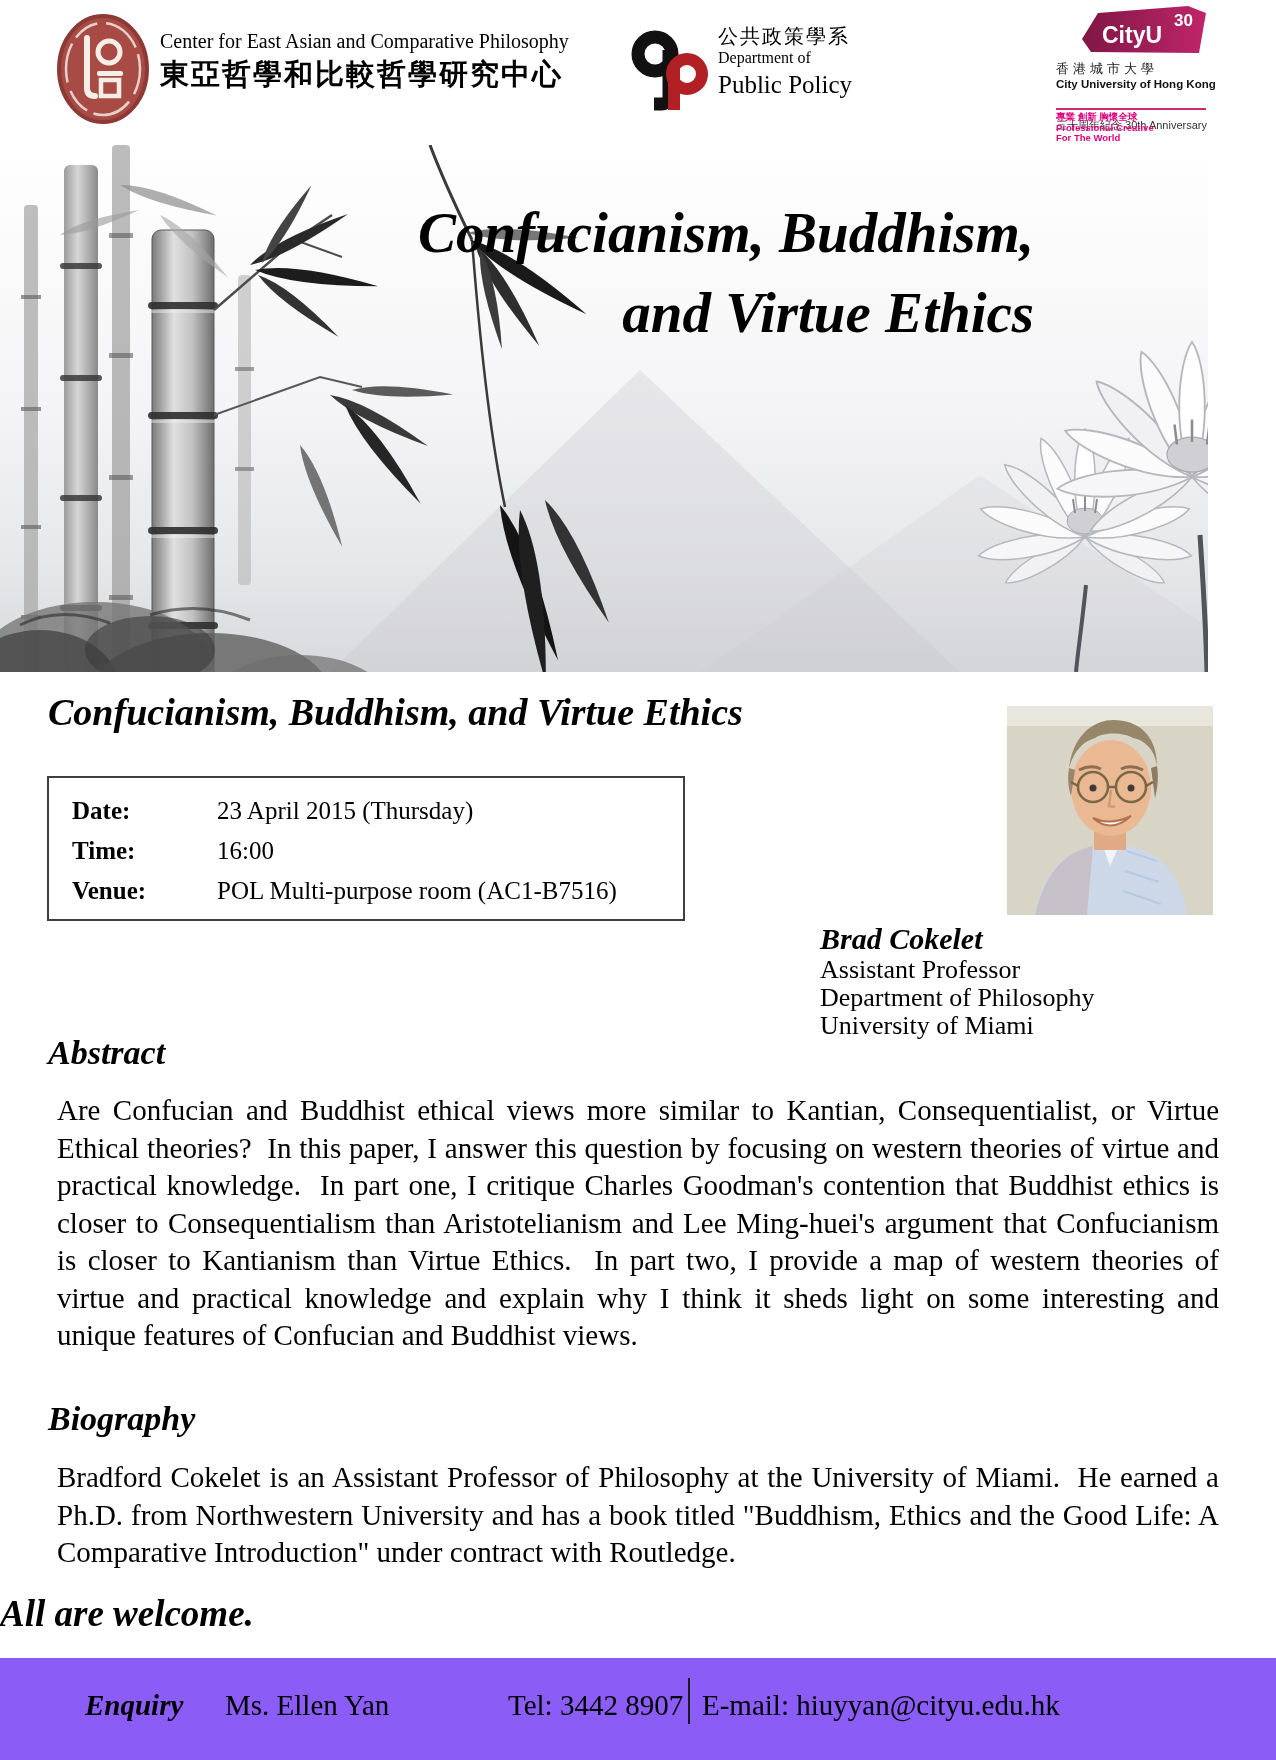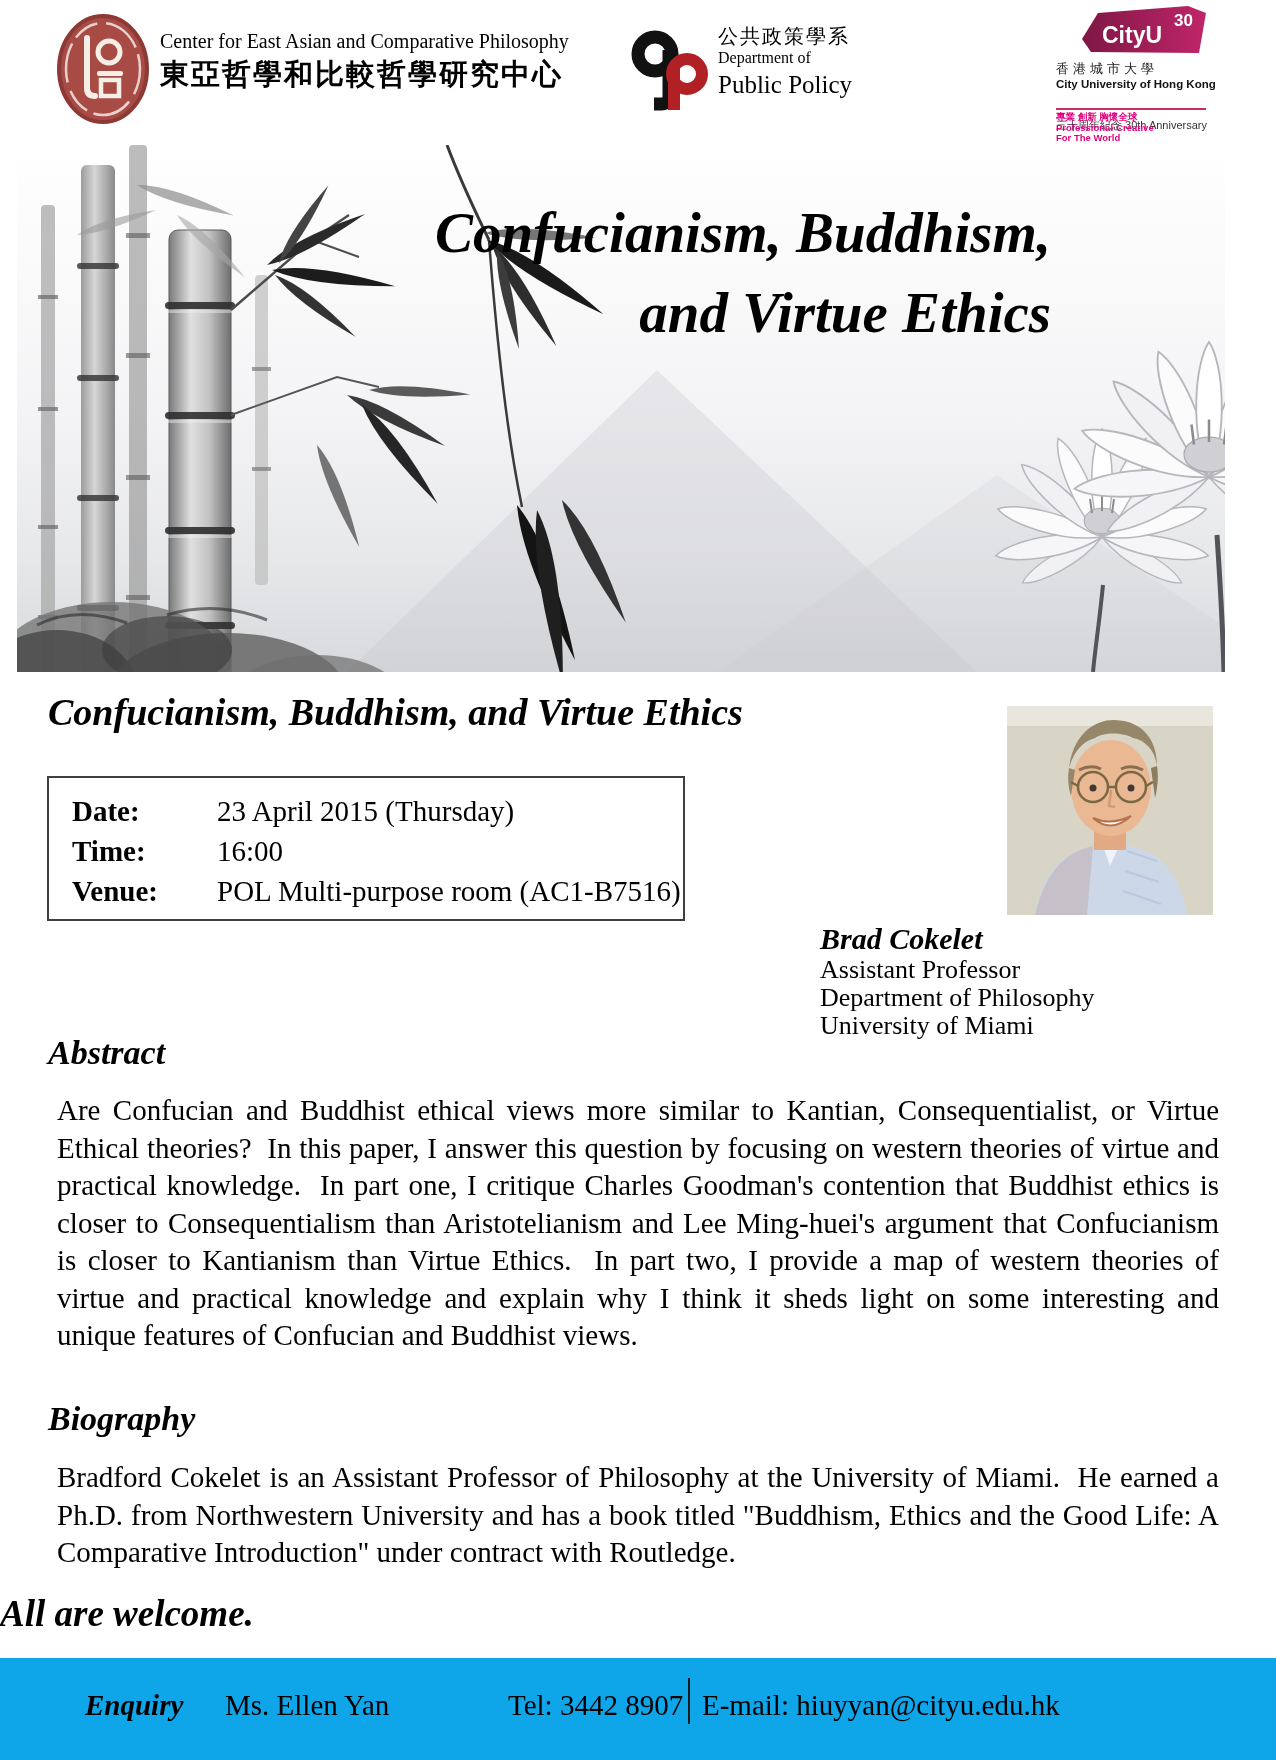--- a/index.html
+++ b/index.html
@@ -27,45 +27,45 @@
             font-family:"Liberation Sans",sans-serif;}
   .cityu-en{position:absolute;left:0;top:74px;font-size:11.5px;font-weight:bold;
             font-family:"Liberation Sans",sans-serif;color:#111;}
   .cityu-anniv{position:absolute;left:0;top:88px;font-size:11px;color:#333;
             font-family:"Liberation Sans",sans-serif;margin-top:26px;}
   .cityu-divider{position:absolute;left:0;top:104px;width:150px;height:2px;background:#cb2c68;}
   .cityu-tag{position:absolute;left:0;top:108px;font-size:9.5px;font-weight:bold;color:#e0007d;
             font-family:"Liberation Sans",sans-serif;line-height:10.5px;}
 
   
-  .banner{position:absolute;left:0;top:145px;width:1208px;height:527px;overflow:hidden;margin-left:17px;}
+  .banner{position:absolute;left:0;top:145px;width:1208px;height:527px;overflow:hidden;}
   .banner-title{position:absolute;right:174px;top:48px;text-align:right;
     font-size:57px;font-weight:bold;font-style:italic;line-height:80px;color:#000;}
 
   
   .talk-title{left:48px;top:690px;font-size:38px;font-weight:bold;font-style:italic;}
   .details-box{left:47px;top:776px;width:638px;height:145px;border:2px solid #3f3f3f;box-sizing:border-box;
     padding:13px 0 0 23px;}
-  .details-row{display:flex;line-height:40px;font-size:29px;}
+  .details-row{display:flex;line-height:40px;font-size:25px;}
   .details-label{font-weight:bold;width:145px;flex:0 0 145px;}
   .speaker-photo{left:1007px;top:706px;width:206px;height:209px;}
   .speaker-caption{left:820px;top:922px;width:408px;text-align:left;}
   .speaker-name{font-size:30px;font-weight:bold;font-style:italic;line-height:34px;}
   .speaker-line{font-size:26px;line-height:28px;}
   .section-heading{font-size:34px;font-weight:bold;font-style:italic;}
   .abstract-heading{left:48px;top:1034px;}
   .abstract-text{left:48px;top:1083px;width:1180px;}
   .para{font-size:29px;line-height:37.5px;text-align:justify;white-space:pre-wrap;margin:9px;}
   .bio-heading{left:48px;top:1400px;}
   .bio-text{left:48px;top:1450px;width:1180px;}
   .welcome{left:0;top:1592px;width:1140px;text-align:left;
     font-size:37px;font-weight:bold;font-style:italic;}
 
   
-  .footer{position:absolute;left:0;top:1658px;width:1276px;height:102px;background:#0ea5e9;}
+  .footer{position:absolute;left:0;top:1658px;width:1276px;height:102px;background:#8b5cf6;}
   .footer span{position:absolute;top:24px;font-size:29px;line-height:46px;}
   .f-enquiry{left:85px;font-weight:bold;font-style:italic;}
   .f-name{left:225px;}
   .f-tel{left:508px;}
   .f-divider{position:absolute;left:688px;top:20px;width:2px;height:46px;background:#1a1a1a;}
   .f-email{left:702px;}
 </style>
 </head>
 <body>
 

